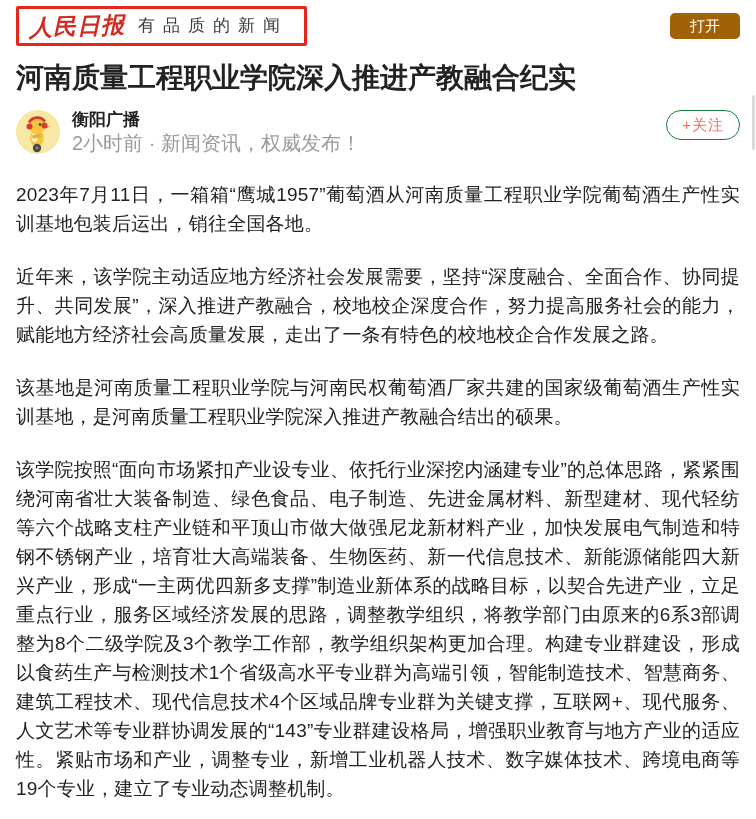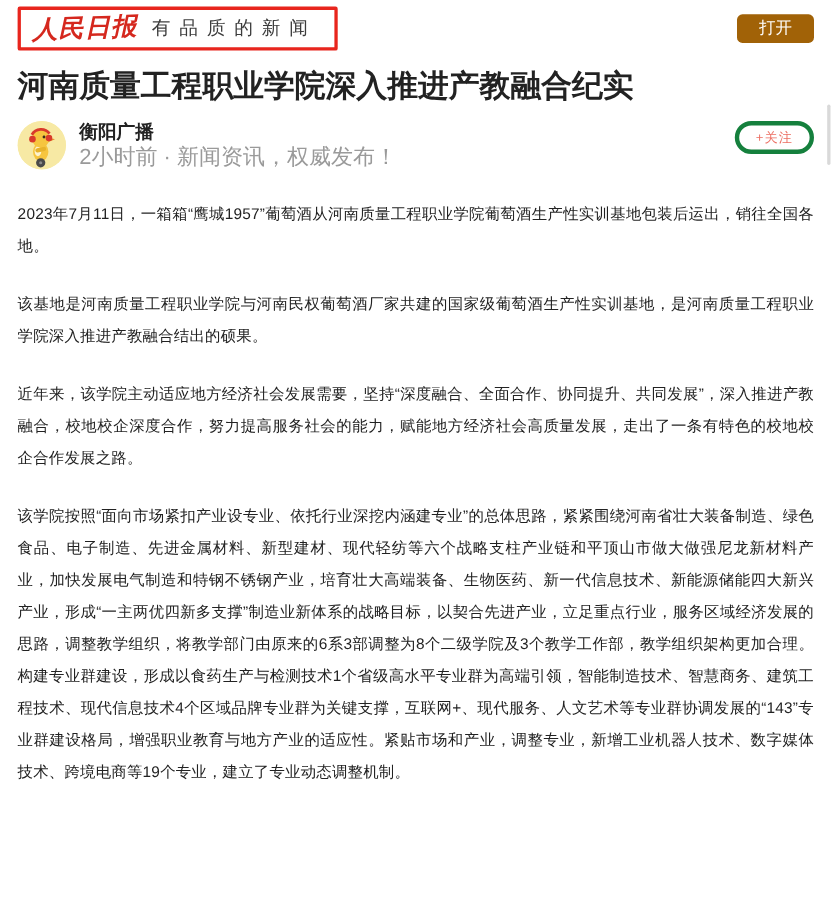--- a/index.html
+++ b/index.html
@@ -37,29 +37,29 @@
   
   .author-row{display:flex;align-items:flex-start;margin-top:15px;}
   .avatar{
     width:44px;height:44px;border-radius:50%;overflow:hidden;background:#f7eba6;
     flex:none;cursor:pointer;
   }
   .author-info{margin-left:12px;flex:1;min-width:0;}
   .author-name{font-size:17px;font-weight:700;color:#222;line-height:20px;cursor:pointer;}
   .post-meta{font-size:20px;color:#9a9a9a;margin-top:5px;line-height:17px;}
   .follow-btn{
-    border:4px solid #15803d;color:#ec6f63;background:#fff;border-radius:16px;
-    height:30px;padding:0 15px;font-size:12px;letter-spacing:1px;cursor:pointer;
+    border:1px solid #15803d;color:#ec6f63;background:#fff;border-radius:16px;
+    height:30px;padding:0 15px;font-size:15px;letter-spacing:1px;cursor:pointer;
     font-family:inherit;flex:none;
   }
 
   
   .article-body{margin-top:26px;}
   .article-body p{
-    font-size:14px;line-height:29px;margin:0 0 24px 0;color:#222;
+    font-size:19px;line-height:29px;margin:0 0 24px 0;color:#222;
     text-align:justify;letter-spacing:0.2px;
   }
 
   
   .scrollbar-thumb{
     position:absolute;right:1px;top:95px;width:3px;height:55px;
     background:#d9d9d9;border-radius:2px;cursor:pointer;
   }
 </style>
 </head>
@@ -96,20 +96,20 @@
     </div>
     <div class="author-info">
       <div class="author-name">衡阳广播</div>
       <div class="post-meta">2小时前 · 新闻资讯，权威发布！</div>
     </div>
     <button class="follow-btn">+关注</button>
   </div>
 
   <div class="article-body">
     <p>2023年7月11日，一箱箱“鹰城1957”葡萄酒从河南质量工程职业学院葡萄酒生产性实训基地包装后运出，销往全国各地。</p>
+    <p>近年来，该学院主动适应地方经济社会发展需要，坚持“深度融合、全面合作、协同提升、共同发展”，深入推进产教融合，校地校企深度合作，努力提高服务社会的能力，赋能地方经济社会高质量发展，走出了一条有特色的校地校企合作发展之路。</p>
     <p>该基地是河南质量工程职业学院与河南民权葡萄酒厂家共建的国家级葡萄酒生产性实训基地，是河南质量工程职业学院深入推进产教融合结出的硕果。</p>
-    <p>近年来，该学院主动适应地方经济社会发展需要，坚持“深度融合、全面合作、协同提升、共同发展”，深入推进产教融合，校地校企深度合作，努力提高服务社会的能力，赋能地方经济社会高质量发展，走出了一条有特色的校地校企合作发展之路。</p>
     <p>该学院按照“面向市场紧扣产业设专业、依托行业深挖内涵建专业”的总体思路，紧紧围绕河南省壮大装备制造、绿色食品、电子制造、先进金属材料、新型建材、现代轻纺等六个战略支柱产业链和平顶山市做大做强尼龙新材料产业，加快发展电气制造和特钢不锈钢产业，培育壮大高端装备、生物医药、新一代信息技术、新能源储能四大新兴产业，形成“一主两优四新多支撑”制造业新体系的战略目标，以契合先进产业，立足重点行业，服务区域经济发展的思路，调整教学组织，将教学部门由原来的6系3部调整为8个二级学院及3个教学工作部，教学组织架构更加合理。构建专业群建设，形成以食药生产与检测技术1个省级高水平专业群为高端引领，智能制造技术、智慧商务、建筑工程技术、现代信息技术4个区域品牌专业群为关键支撑，互联网+、现代服务、人文艺术等专业群协调发展的“143”专业群建设格局，增强职业教育与地方产业的适应性。紧贴市场和产业，调整专业，新增工业机器人技术、数字媒体技术、跨境电商等19个专业，建立了专业动态调整机制。</p>
   </div>
 
 </div>
 
 <div class="scrollbar-thumb"></div>
 
 </body></html>

